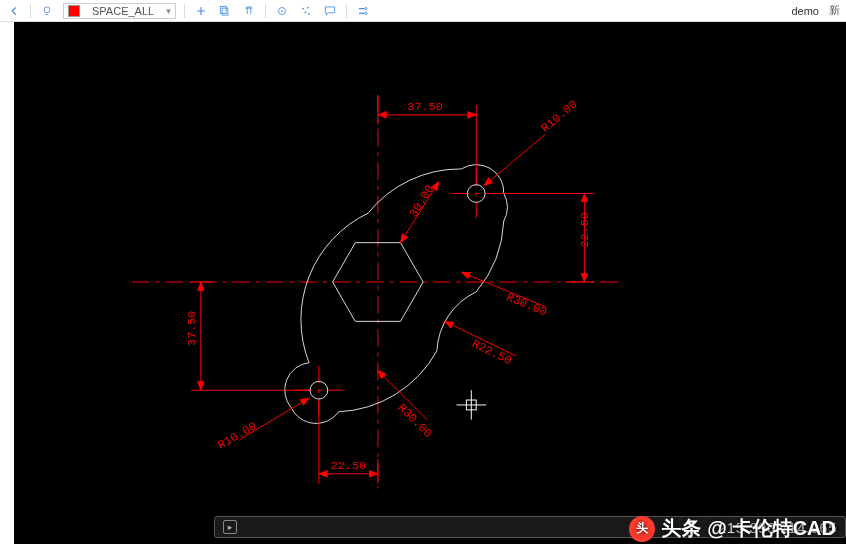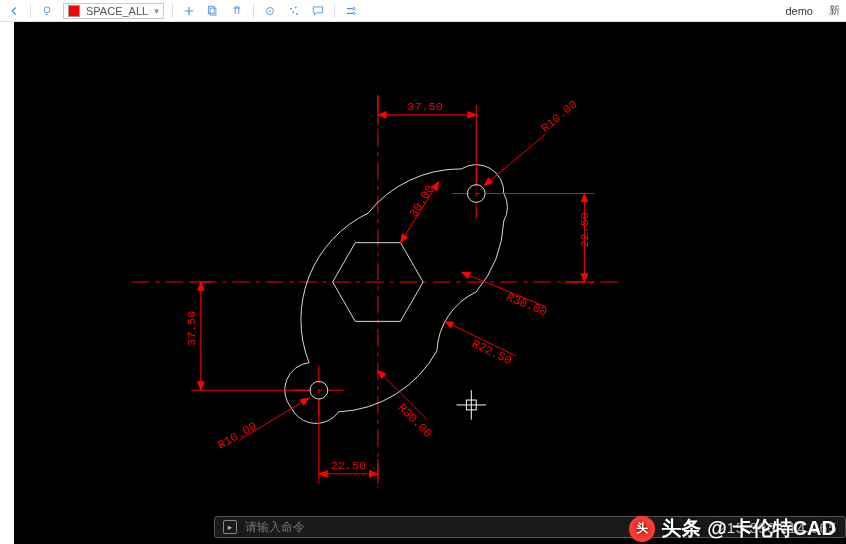--- a/index.html
+++ b/index.html
@@ -5,23 +5,23 @@
   * { box-sizing: border-box; margin: 0; padding: 0; }
   html, body { width: 846px; height: 544px; font-family: Arial, sans-serif; overflow: hidden; background: #fff; }
   .app { width: 846px; height: 544px; display: flex; flex-direction: column; position: relative; }
 
   
   .toolbar { height: 22px; background: #fff; border-bottom: 1px solid #ddd; display: flex; align-items: center; padding: 0 6px; font-size: 11px; color: #555; gap: 8px; }
   .toolbar .sep { width: 1px; height: 14px; background: #ddd; }
   .toolbar .icon { display: inline-flex; align-items: center; justify-content: center; width: 16px; height: 16px; cursor: pointer; color: #4a90e2; }
   .toolbar .icon svg { width: 14px; height: 14px; }
   .layer-sw { width: 12px; height: 12px; background: #ff0000; display: inline-block; border: 1px solid #999; }
-  .layer-sel { display: inline-flex; align-items: center; gap: 6px; border: 1px solid #ccc; padding: 1px 4px; cursor: pointer; }
+  .layer-sel { display: inline-flex; align-items: center; gap: 12px; border: 1px solid #ccc; padding: 1px 4px; cursor: pointer; }
   .layer-sel .caret { color: #888; font-size: 9px; }
-  .toolbar .right { margin-left: auto; display: flex; align-items: center; gap: 16px; }
+  .toolbar .right { margin-left: auto; display: flex; align-items: center; gap: 10px; }
   .toolbar .user { color: #333; }
 
   
   .canvas-wrap { flex: 1 1 auto; position: relative; background: #000; margin-left: 14px; }
   svg.canvas { position: absolute; inset: 0; width: 100%; height: 100%; }
 
   
   .cmdbar { position: absolute; left: 200px; right: 0; bottom: 6px; height: 22px;
             display: flex; align-items: center; gap: 8px;
             background: rgba(30,30,30,.85); border: 1px solid #555; border-radius: 3px;
@@ -215,21 +215,20 @@
 
       <g>
         <line class="cursor-cross" x1="450" y1="385" x2="480" y2="385"></line>
         <line class="cursor-cross" x1="465" y1="370" x2="465" y2="400"></line>
         <rect x="460" y="380" width="10" height="10" fill="none" stroke="#fff"></rect>
       </g>
     </svg>
 
     <div class="cmdbar">
       <span class="cmd-icon">▸</span>
-      <input placeholder="请输入命令" style="">
       <span class="coords">215.390,114.965</span>
     </div>
 
     <div class="watermark">
       <span class="logo">头</span>
       <span>头条</span>
       <span>@</span>
       <span>卡伦特CAD</span>
     </div>
   </div>

